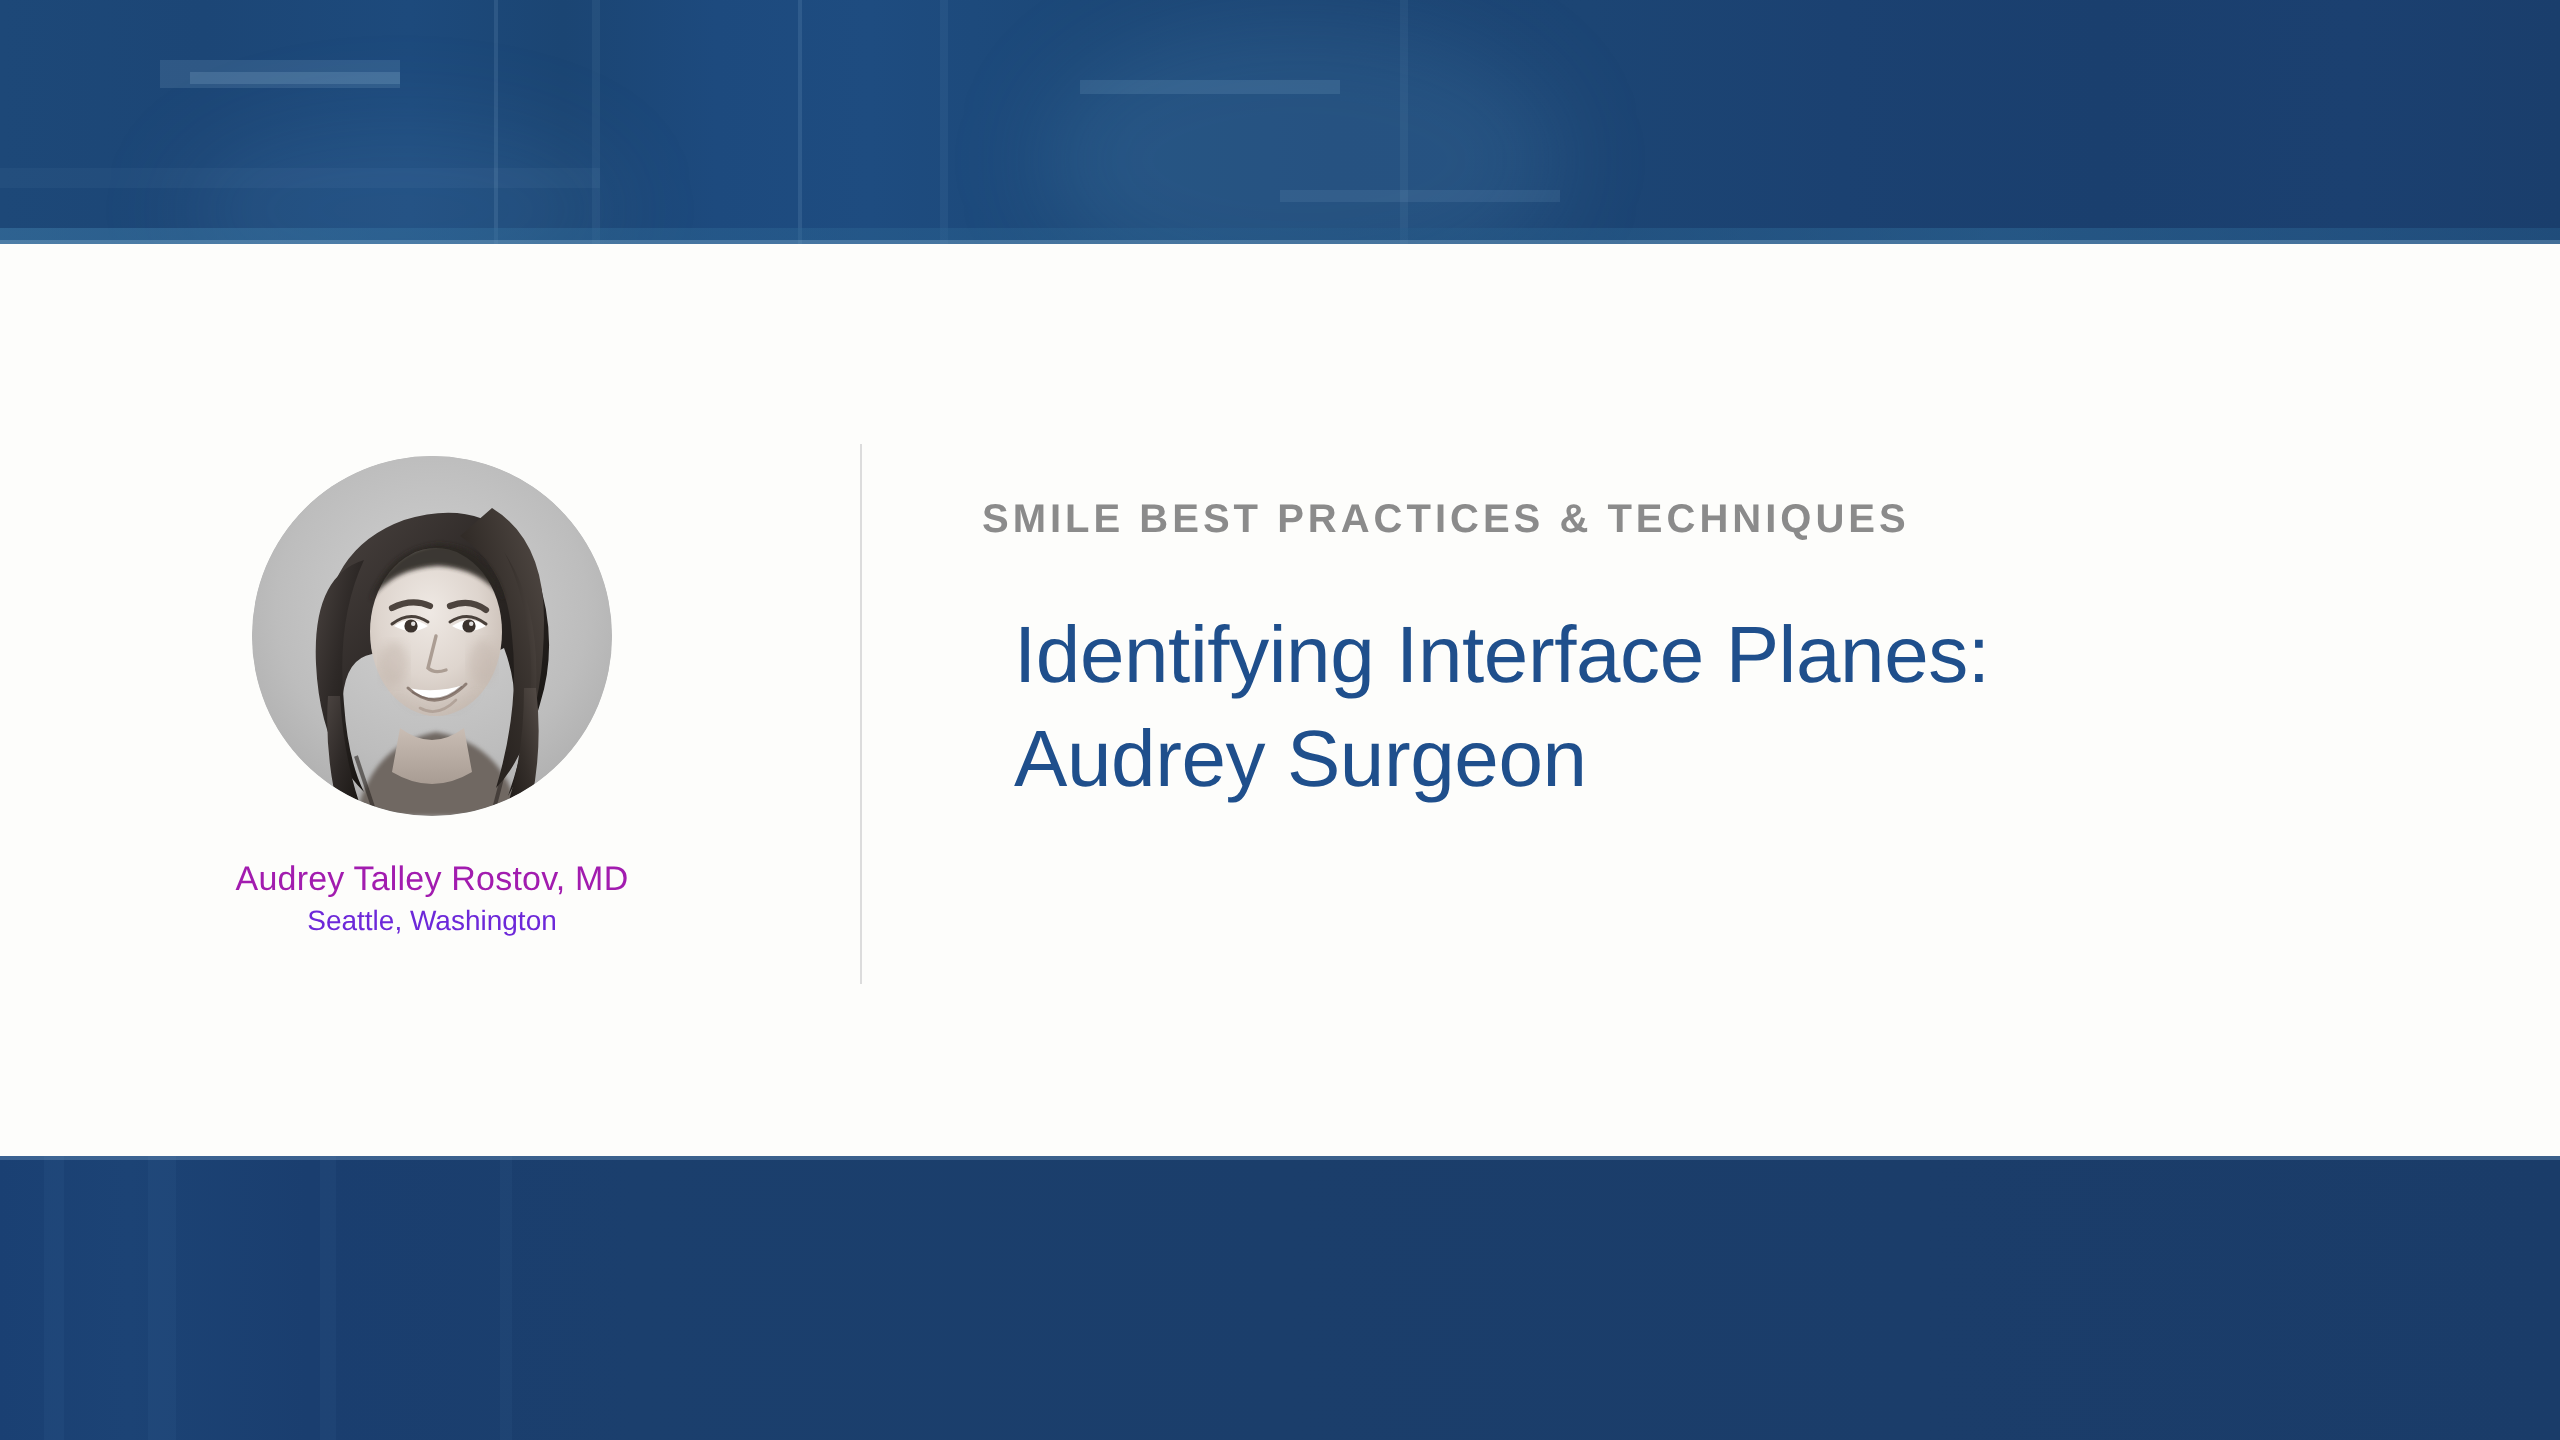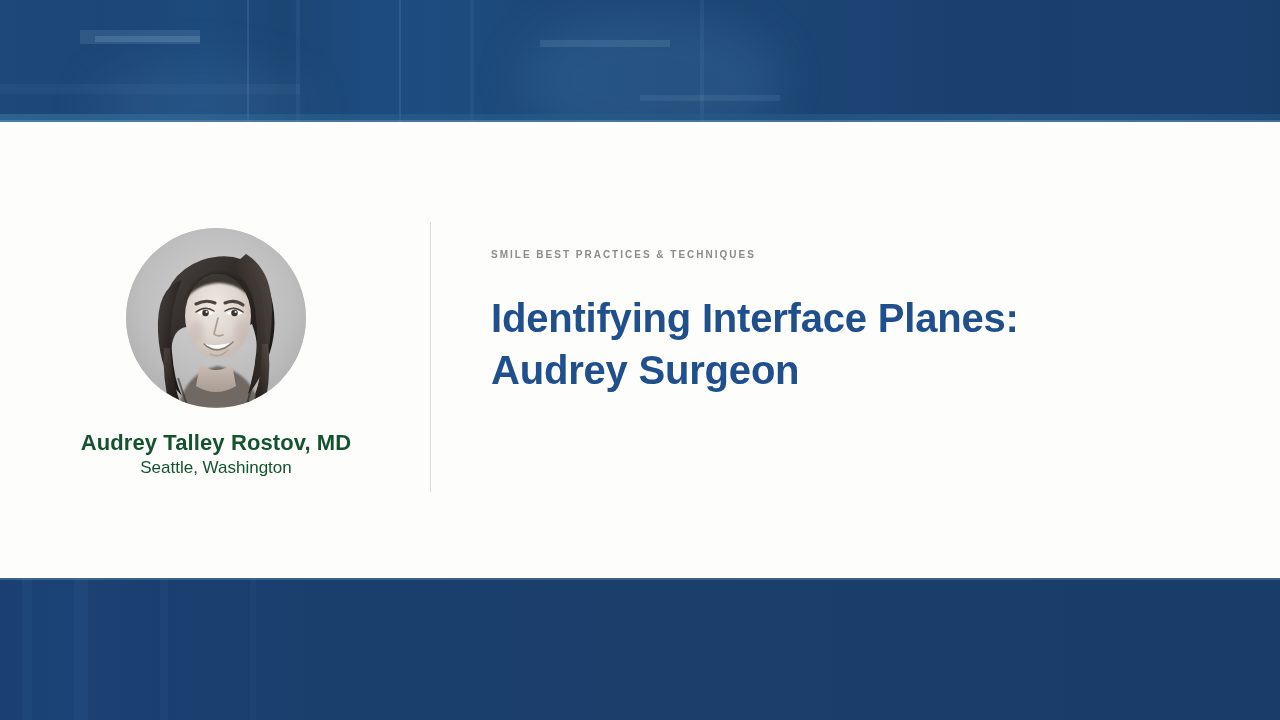--- a/index.html
+++ b/index.html
@@ -143,32 +143,32 @@
     margin: 0 auto;
     border-radius: 50%;
     overflow: hidden;
     background: #b9b9b9;
     position: relative;
   }
   .avatar svg { display: block; }
 
   .speaker-name {
     margin-top: 22px;
-    font-size: 22px;
-    font-weight: bold;
-    color: #14532d;
+    font-size: 17px;
+    font-weight: normal;
+    color: #a21caf;
     letter-spacing: 0.1px;
     line-height: 1.18;
     white-space: nowrap;
   }
   .speaker-loc {
     margin-top: 2px;
-    font-size: 17px;
+    font-size: 14px;
     font-weight: normal;
-    color: #14532d;
+    color: #6d28d9;
     line-height: 1.18;
     white-space: nowrap;
   }
 
   
   .divider {
     position: absolute;
     left: 430px;
     top: 100px;
     width: 1px;
@@ -177,35 +177,35 @@
   }
 
   
   .title-block {
     position: absolute;
     left: 491px;
     top: 128px;
     width: 740px;
   }
   .eyebrow {
-    font-size: 10px;
+    font-size: 20px;
     font-weight: bold;
     color: #8b8b8b;
     letter-spacing: 2.0px;
     line-height: 1;
     margin: 0 0 32px 0;
     white-space: nowrap;
   }
   .title {
     font-size: 40px;
-    font-weight: bold;
+    font-weight: normal;
     color: #1f4f8c;
     line-height: 52px;
     letter-spacing: -0.2px;
-    margin: 0;
+    margin: 16px;
   }
   .title .tline { display: block; white-space: nowrap; }
 </style>
 </head>
 <body>
 
 <div class="slide">
 
   <div class="banner-top">
     <div class="glow" style="left:520px; top:10px; width:260px; height:140px; background:rgba(90,150,195,0.18);"></div>

